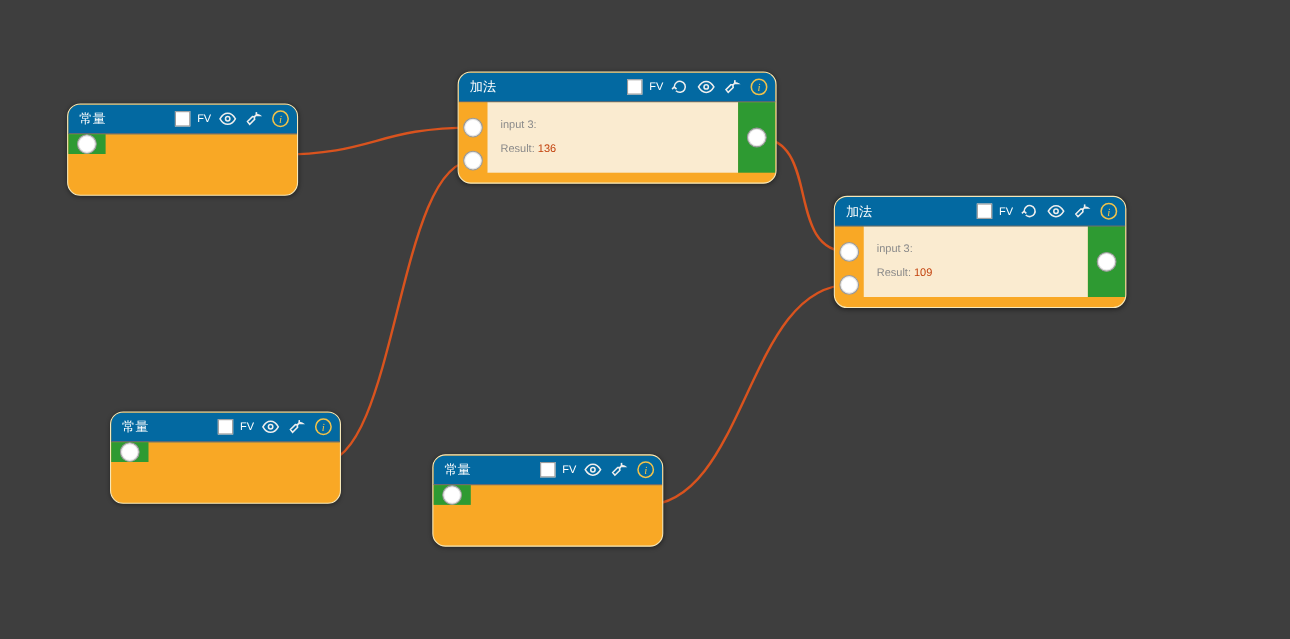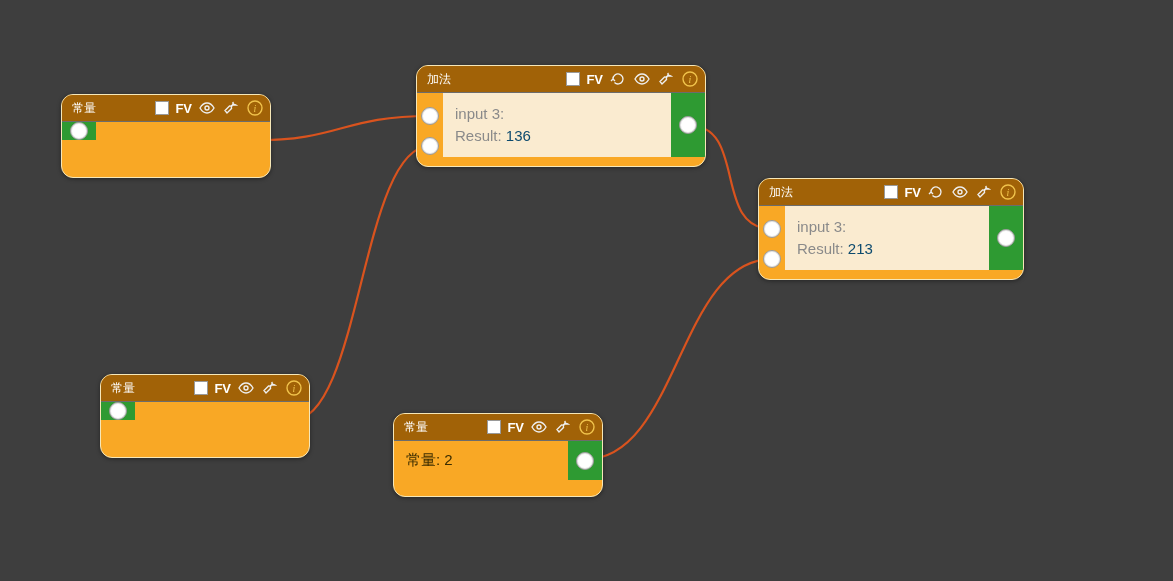--- a/index.html
+++ b/index.html
@@ -15,62 +15,62 @@
   .node {
     position: absolute;
     border: 1px solid #f6e7b8;
     border-radius: 12px;
     background: #f9a825; 
     box-shadow: 0 1px 4px rgba(0,0,0,0.4);
     overflow: hidden;
   }
   .node .titlebar {
     height: 26px;
-    background: #a16207;
+    background: #0369a1;
     display: flex;
     align-items: center;
     padding: 0 6px 0 10px;
     gap: 6px;
     color: #fff;
     font-size: 12px;
     border-bottom: 1px solid #6c6c6c;
   }
   .node .title-label { flex: 0 0 auto; }
   .titlebar .cb {
     width: 12px; height: 12px;
     background: #fff; border: 1px solid #999;
     flex: 0 0 auto;
   }
-  .titlebar .fv { font-size: 13px; font-weight: bold; }
+  .titlebar .fv { font-size: 10px; }
   .titlebar .grow { flex: 1 1 auto; }
   .titlebar .ico {
     width: 18px; height: 18px;
     display: flex; align-items: center; justify-content: center;
     flex: 0 0 auto;
   }
   .titlebar .ico svg { stroke: #eee; fill: none; stroke-width: 1.4; }
   .titlebar .ico.info svg circle.outer { stroke: #f0c24b; }
   .titlebar .ico.info svg text { fill: #f0c24b; stroke: none; font-family: Georgia, serif; }
 
   .node .body {
     position: relative;
     display: flex;
     align-items: stretch;
   }
   .node .content {
     flex: 1 1 auto;
     padding: 10px 8px 10px 12px;
-    font-size: 15px;
+    font-size: 10px;
     color: #3b2d00;
   }
   .node.green-body .content {
     background: #faebd0;
     color: #555;
   }
-  .node.green-body .content .value { color: #0c4a6e; }
+  .node.green-body .content .value { color: #c2410c; }
   .node .outcol {
     flex: 0 0 34px;
     background: #2e9a32;
     display: flex; align-items: center; justify-content: center;
     position: relative;
   }
   .port {
     width: 16px; height: 16px; border-radius: 50%;
     background: #fff; border: 1px solid #999;
     box-shadow: 0 0 0 1px rgba(0,0,0,0.1) inset;
@@ -177,24 +177,20 @@
           </svg>
         </span>
       <span class="ico info">
           <svg viewBox="0 0 18 18">
             <circle class="outer" cx="9" cy="9" r="7"></circle>
             <text x="9" y="13" text-anchor="middle" font-size="10" font-style="italic">i</text>
           </svg>
         </span>
     </div>
     <div class="body">
-      <div class="content">
-        <span>常量:</span>
-        <span>2</span>
-      </div>
       <div class="outcol">
         <div class="port" id="const2-out"></div>
       </div>
     </div>
   </div>
 
   <div class="node green-body" id="add1" style="left: 416px; top: 65px; width: 288px; height: 100px;">
     <div class="titlebar">
       <span class="title-label">加法</span>
       <span class="grow"></span>
@@ -267,21 +263,21 @@
           </svg>
         </span>
     </div>
     <div class="body">
       <div class="incol">
         <div class="port" id="add2-in1" style="top:14px"></div>
         <div class="port" id="add2-in2" style="top:44px"></div>
       </div>
       <div class="content">
         <div class="row"><span class="label">input 3:</span></div>
-        <div class="row"><span class="label">Result:</span> <span class="value">213</span></div>
+        <div class="row"><span class="label">Result:</span> <span class="value">109</span></div>
       </div>
       <div class="outcol">
         <div class="port" id="add2-out"></div>
       </div>
     </div>
   </div>
 
 </div>
 
 </body></html>

